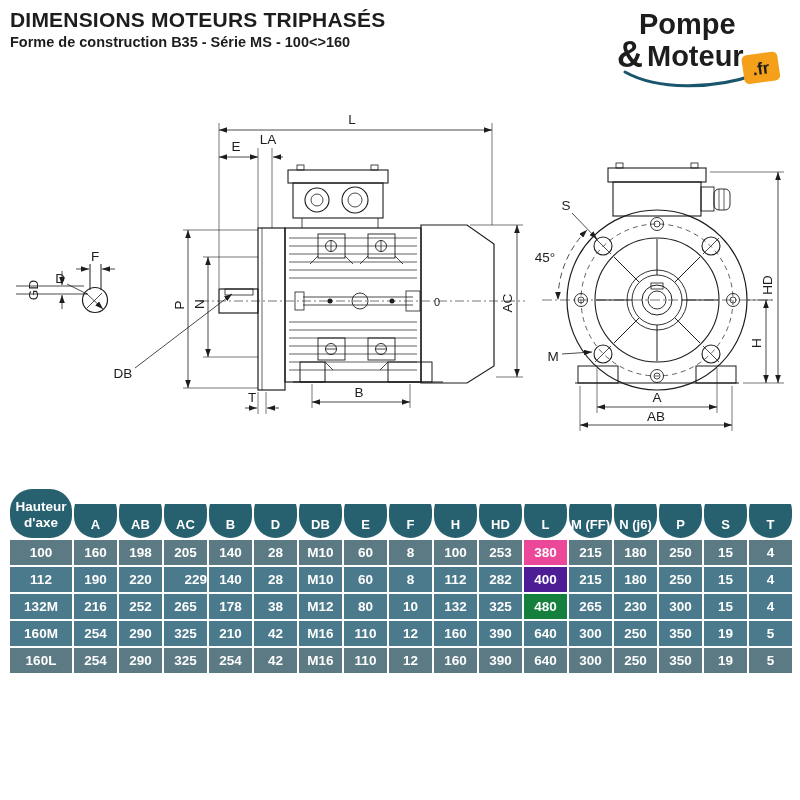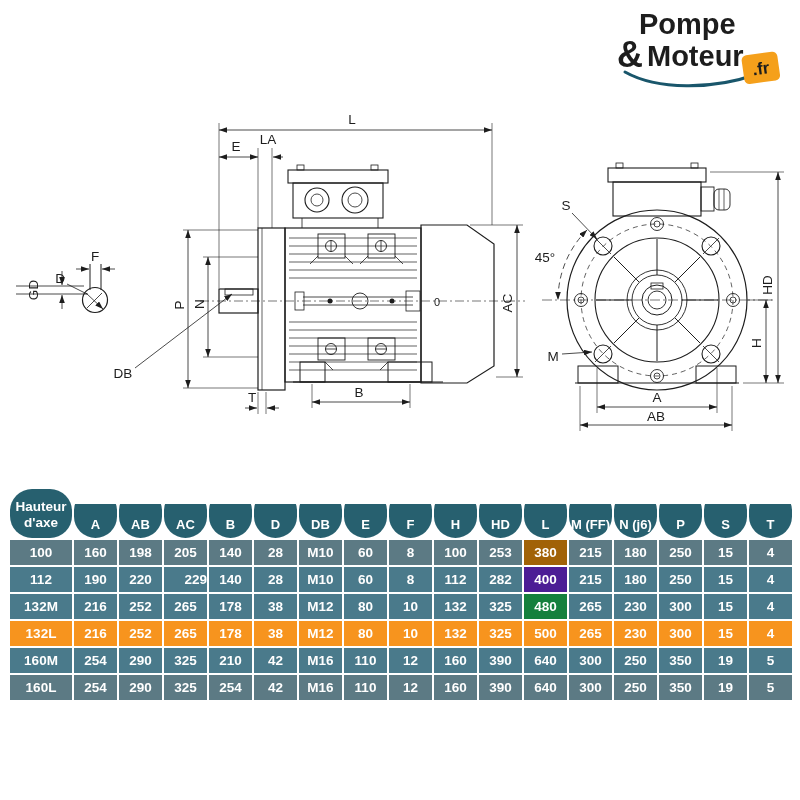--- a/index.html
+++ b/index.html
@@ -20,20 +20,24 @@
   table.dims th{height:43px;font-size:13px;font-weight:700;vertical-align:bottom;padding-bottom:6px;border-radius:22px;}
   table.dims th.axe{width:62px;font-size:13.5px;line-height:1.18;vertical-align:middle;
                     padding-bottom:0;padding-top:2px;}
   table.dims td{height:25px;font-size:13.5px;font-weight:600;}
 </style>
 </head>
 <body>
 
 <div class="page">
 
+  <div class="title-block">
+    <h1>DIMENSIONS MOTEURS TRIPHASÉS</h1>
+    <p>Forme de construction B35 - Série MS - 100&lt;&gt;160</p>
+  </div>
 
   <div class="logo">
     <svg width="200" height="88" viewBox="0 0 200 88">
       <text x="44" y="30" font-size="29" font-weight="bold" fill="#19566B">Pompe</text>
       <text x="22" y="63" font-size="36" font-weight="bold" fill="#19566B">&amp;</text>
       <text x="52" y="62" font-size="29" font-weight="bold" fill="#19566B">Moteur</text>
       <path d="M30,68 C62,86 118,86 162,70" fill="none" stroke="#19566B" stroke-width="3" stroke-linecap="round"></path>
       <g transform="translate(146,52) rotate(-8)">
         <rect x="0" y="0" width="36" height="29" rx="5" fill="#F5A01B"></rect>
         <text x="18" y="21" font-size="17" font-weight="bold" fill="#ffffff" text-anchor="middle">.fr</text>
@@ -294,21 +298,21 @@
             <td style="background: rgb(92, 122, 132);">160</td>
             <td style="background: rgb(92, 122, 132);">198</td>
             <td style="background: rgb(92, 122, 132);">205</td>
             <td style="background: rgb(92, 122, 132);">140</td>
             <td style="background: rgb(92, 122, 132);">28</td>
             <td style="background: rgb(92, 122, 132);">M10</td>
             <td style="background: rgb(92, 122, 132);">60</td>
             <td style="background: rgb(92, 122, 132);">8</td>
             <td style="background: rgb(92, 122, 132);">100</td>
             <td style="background: rgb(92, 122, 132);">253</td>
-            <td style="background: #a16207;">380</td>
+            <td style="background: #ec4899;">380</td>
             <td style="background: rgb(92, 122, 132);">215</td>
             <td style="background: rgb(92, 122, 132);">180</td>
             <td style="background: rgb(92, 122, 132);">250</td>
             <td style="background: rgb(92, 122, 132);">15</td>
             <td style="background: rgb(92, 122, 132);">4</td>
           </tr>
           <tr>
             <td style="background: rgb(74, 122, 139);">112</td>
             <td style="background: rgb(74, 122, 139);">190</td>
             <td style="background: rgb(74, 122, 139);">220</td>
@@ -340,39 +344,20 @@
             <td style="background: rgb(74, 122, 139);">132</td>
             <td style="background: rgb(74, 122, 139);">325</td>
             <td style="background: #15803d;">480</td>
             <td style="background: rgb(74, 122, 139);">265</td>
             <td style="background: rgb(74, 122, 139);">230</td>
             <td style="background: rgb(74, 122, 139);">300</td>
             <td style="background: rgb(74, 122, 139);">15</td>
             <td style="background: rgb(74, 122, 139);">4</td>
           </tr>
           <tr>
-            <td style="background: rgb(247, 148, 30);">132L</td>
-            <td style="background: rgb(247, 148, 30);">216</td>
-            <td style="background: rgb(247, 148, 30);">252</td>
-            <td style="background: rgb(247, 148, 30);">265</td>
-            <td style="background: rgb(247, 148, 30);">178</td>
-            <td style="background: rgb(247, 148, 30);">38</td>
-            <td style="background: rgb(247, 148, 30);">M12</td>
-            <td style="background: rgb(247, 148, 30);">80</td>
-            <td style="background: rgb(247, 148, 30);">10</td>
-            <td style="background: rgb(247, 148, 30);">132</td>
-            <td style="background: rgb(247, 148, 30);">325</td>
-            <td style="background: rgb(247, 148, 30);">500</td>
-            <td style="background: rgb(247, 148, 30);">265</td>
-            <td style="background: rgb(247, 148, 30);">230</td>
-            <td style="background: rgb(247, 148, 30);">300</td>
-            <td style="background: rgb(247, 148, 30);">15</td>
-            <td style="background: rgb(247, 148, 30);">4</td>
-          </tr>
-          <tr>
             <td style="background: rgb(74, 122, 139);">160M</td>
             <td style="background: rgb(74, 122, 139);">254</td>
             <td style="background: rgb(74, 122, 139);">290</td>
             <td style="background: rgb(74, 122, 139);">325</td>
             <td style="background: rgb(74, 122, 139);">210</td>
             <td style="background: rgb(74, 122, 139);">42</td>
             <td style="background: rgb(74, 122, 139);">M16</td>
             <td style="background: rgb(74, 122, 139);">110</td>
             <td style="background: rgb(74, 122, 139);">12</td>
             <td style="background: rgb(74, 122, 139);">160</td>

